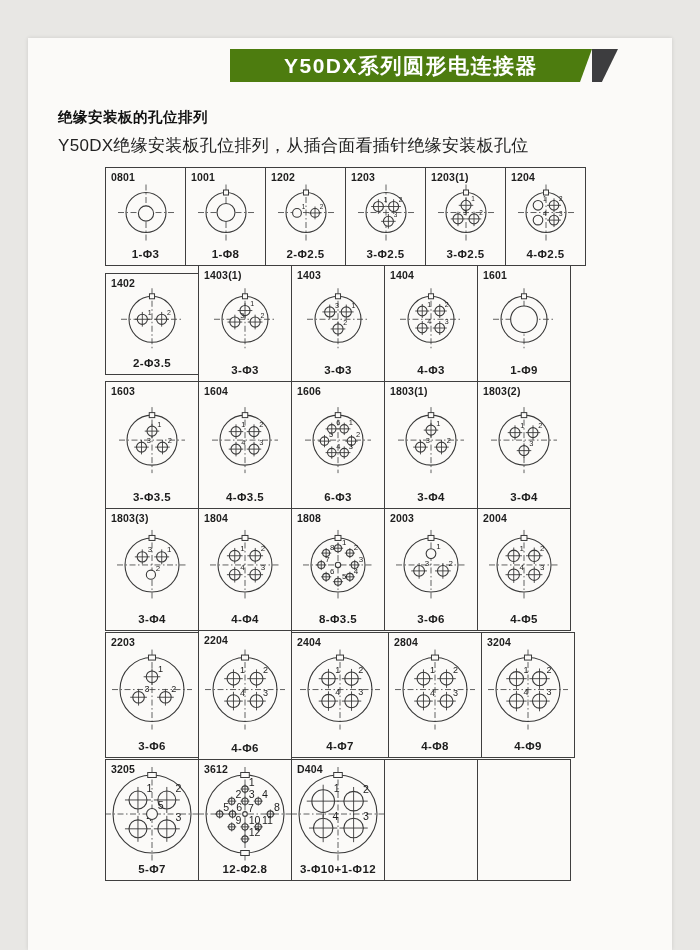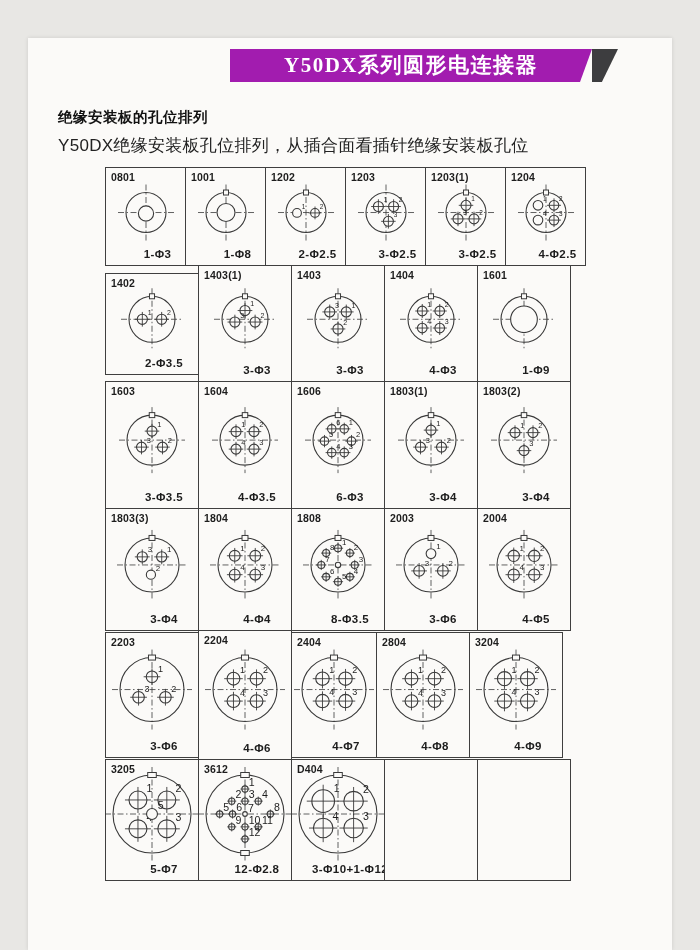--- a/index.html
+++ b/index.html
@@ -42,33 +42,33 @@
   .grid-cell{
     position:relative;box-sizing:border-box;border:1px solid #3f3f3f;
     background:#fbfaf8;flex:none;
   }
   .grid-cell + .grid-cell{margin-left:-1px;}
   .cell-model{
     position:absolute;top:3px;left:5px;font-size:10.5px;font-weight:600;
     color:#1d1d1d;letter-spacing:0.2px;
   }
   .cell-caption{
-    position:absolute;bottom:5px;left:12px;width:100%;text-align:center;
+    position:absolute;bottom:5px;left:0;width:100%;text-align:center;
     font-size:11.5px;font-weight:700;color:#1d1d1d;letter-spacing:0.4px;
   }
   .diagram-wrap{
     position:absolute;left:50%;top:50%;transform:translate(-50%,-54%);
   }
 </style>
 </head>
 <body>
 
 <div id="paper"></div>
 
-<div id="banner" style="background: #a21caf; font-family: Liberation Serif, serif;">
+<div id="banner" style="background: #4d7c0f;">
   <span class="t">Y50DX系列圆形电连接器</span>
 </div>
 <div id="banner-tail" style="background: rgb(61, 61, 63);"></div>
 
 <div id="heading">绝缘安装板的孔位排列</div>
 <div id="subtitle">Y50DX绝缘安装板孔位排列，从插合面看插针绝缘安装板孔位</div>
 
 <div id="holes-table">
     <div class="table-row">
       <div class="grid-cell" style="width: 81px; height: 99px;">
@@ -582,21 +582,21 @@
             <line x1="43.239999999999995" y1="52.519999999999996" x2="61.8" y2="52.519999999999996" stroke="#3a3a3a" stroke-width="0.9"></line>
             <line x1="52.519999999999996" y1="43.239999999999995" x2="52.519999999999996" y2="61.8" stroke="#3a3a3a" stroke-width="0.9"></line>
             <text x="58.959999999999994" y="47.08" font-size="9.04" fill="#1d1d1d" font-family="&quot;Liberation Sans&quot;,sans-serif">3</text>
             <circle cx="29.48" cy="52.519999999999996" r="6.4" fill="#fbfaf8" stroke="#3a3a3a" stroke-width="1.1"></circle>
             <line x1="20.200000000000003" y1="52.519999999999996" x2="38.76" y2="52.519999999999996" stroke="#3a3a3a" stroke-width="0.9"></line>
             <line x1="29.48" y1="43.239999999999995" x2="29.48" y2="61.8" stroke="#3a3a3a" stroke-width="0.9"></line>
             <text x="35.92" y="47.08" font-size="9.04" fill="#1d1d1d" font-family="&quot;Liberation Sans&quot;,sans-serif">4</text>
           </svg></div>
         <div class="cell-caption">4-Φ6</div>
       </div>
-      <div class="grid-cell" style="width: 86px; height: 126px;">
+      <div class="grid-cell" style="width: 98px; height: 126px;">
         <div class="cell-model">2404</div>
         <div class="diagram-wrap"><svg width="82" height="82" viewBox="0 0 82 82">
             <line x1="1" y1="41" x2="81" y2="41" stroke="#3a3a3a" stroke-width="0.8" stroke-dasharray="6 2.5 1.5 2.5"></line>
             <line x1="41" y1="1" x2="41" y2="81" stroke="#3a3a3a" stroke-width="0.8" stroke-dasharray="6 2.5 1.5 2.5"></line>
             <circle cx="41" cy="41" r="32" fill="none" stroke="#3a3a3a" stroke-width="1.1"></circle>
             <rect x="37.48" y="6.5" width="7.04" height="5" fill="#fbfaf8" stroke="#3a3a3a" stroke-width="1"></rect>
             <circle cx="29.48" cy="30.119999999999997" r="6.72" fill="#fbfaf8" stroke="#3a3a3a" stroke-width="1.1"></circle>
             <line x1="19.736" y1="30.119999999999997" x2="39.224000000000004" y2="30.119999999999997" stroke="#3a3a3a" stroke-width="0.9"></line>
             <line x1="29.48" y1="20.375999999999998" x2="29.48" y2="39.864" stroke="#3a3a3a" stroke-width="0.9"></line>
             <text x="36.192" y="24.407999999999998" font-size="9.04" fill="#1d1d1d" font-family="&quot;Liberation Sans&quot;,sans-serif">1</text>

